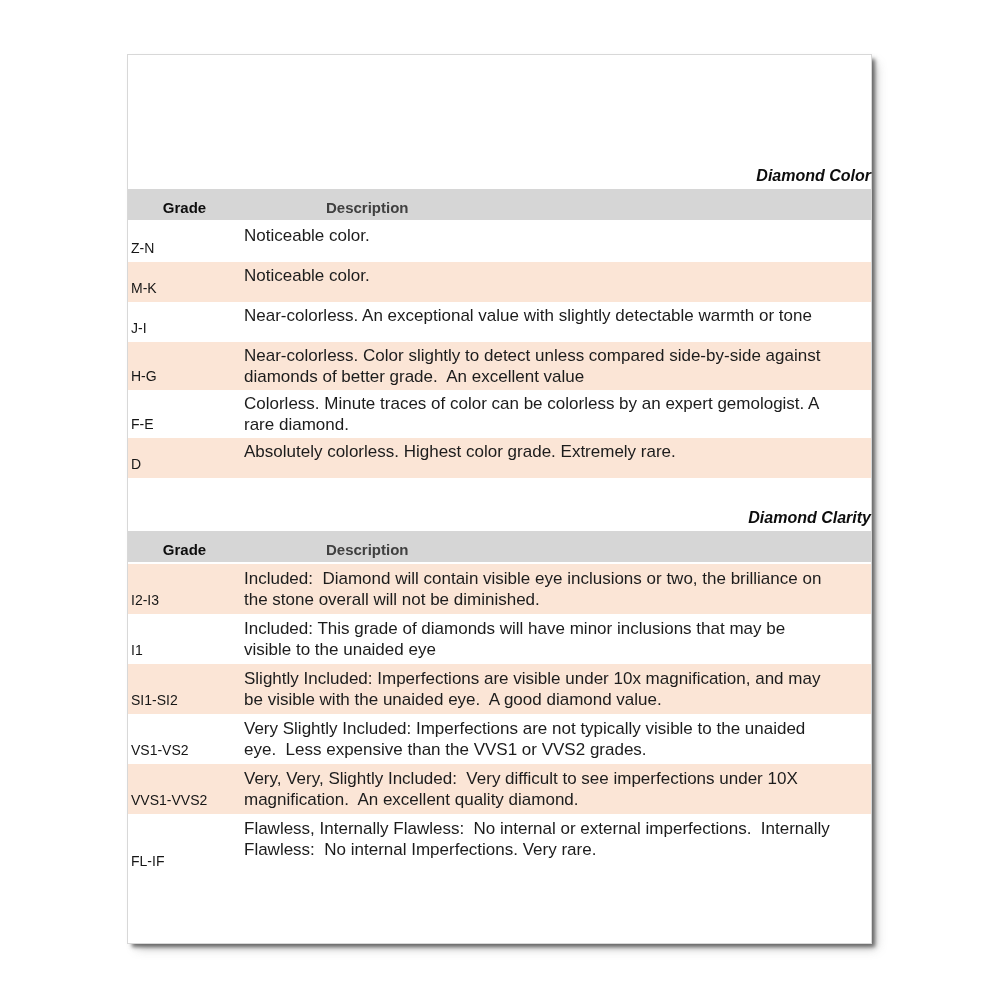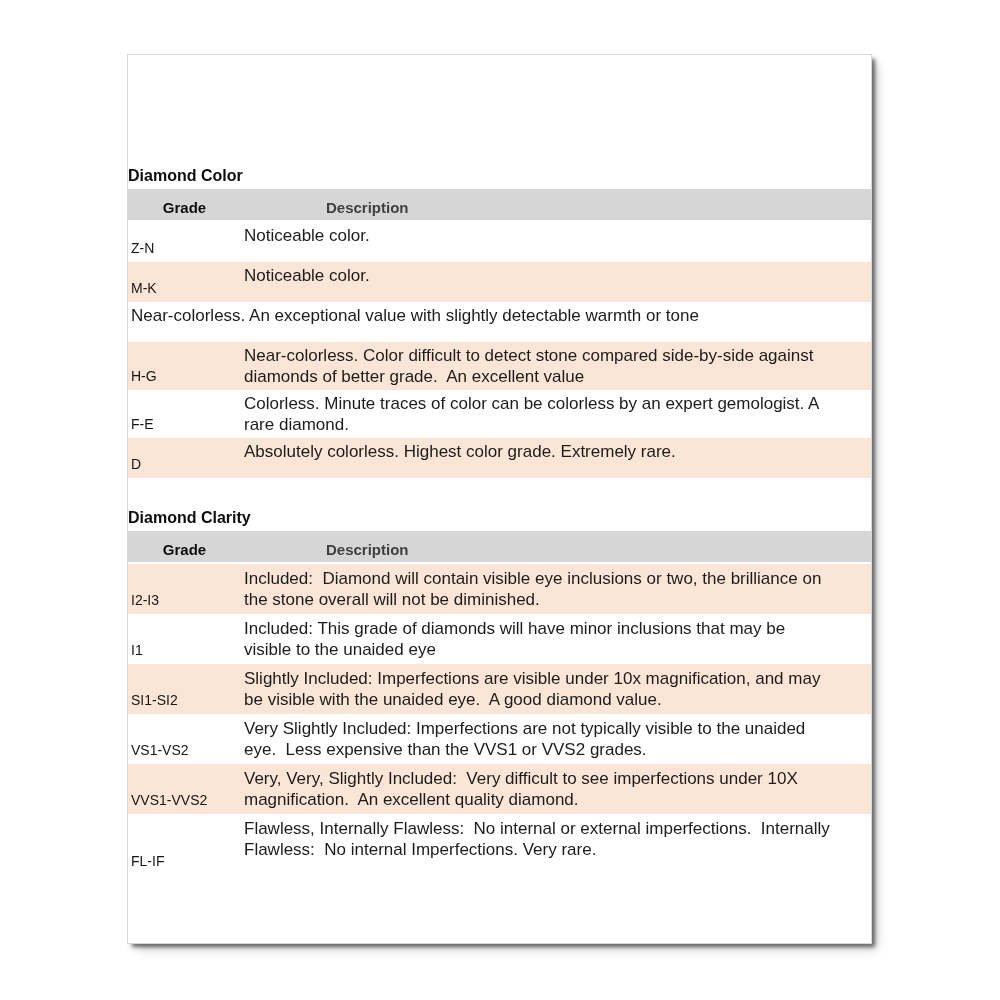--- a/index.html
+++ b/index.html
@@ -26,25 +26,26 @@
     width: 745px;
     height: 890px;
     background: var(--card-bg, #ffffff);
     border: 1px solid #d8d8d8;
     box-shadow: 4px 4px 4px -1px rgba(75,75,75,0.80),
                 7px 7px 10px -3px rgba(120,120,120,0.45);
     padding-top: 112px;
   }
   .section-title {
     margin: 0 0 4px 0;
-    text-align: left;
+    text-align: right;
     font-size: 16px;
     font-weight: bold;
     color: #0d0d0d;
     line-height: 18px;
+    font-style: italic;
   }
   .section-title.second {
     margin-top: 31px;
   }
   .grade-table { width: 100%; }
   .thead {
     display: flex;
     background: var(--header-bg, #d6d6d6);
     height: 33px;
     align-items: flex-end;
@@ -111,25 +112,26 @@
       <div class="rows">
         <div class="row">
           <div class="cell-grade">Z-N</div>
           <div class="cell-desc">Noticeable color.</div>
         </div>
         <div class="row">
           <div class="cell-grade">M-K</div>
           <div class="cell-desc">Noticeable color.</div>
         </div>
         <div class="row">
+          <div class="cell-grade">J-I</div>
           <div class="cell-desc">Near-colorless. An exceptional value with slightly detectable warmth or tone</div>
         </div>
         <div class="row">
           <div class="cell-grade">H-G</div>
-          <div class="cell-desc">Near-colorless. Color difficult to detect stone compared side-by-side against
+          <div class="cell-desc">Near-colorless. Color slightly to detect unless compared side-by-side against
 diamonds of better grade.  An excellent value</div>
         </div>
         <div class="row">
           <div class="cell-grade">F-E</div>
           <div class="cell-desc">Colorless. Minute traces of color can be colorless by an expert gemologist. A
 rare diamond.</div>
         </div>
         <div class="row">
           <div class="cell-grade">D</div>
           <div class="cell-desc">Absolutely colorless. Highest color grade. Extremely rare.</div>

